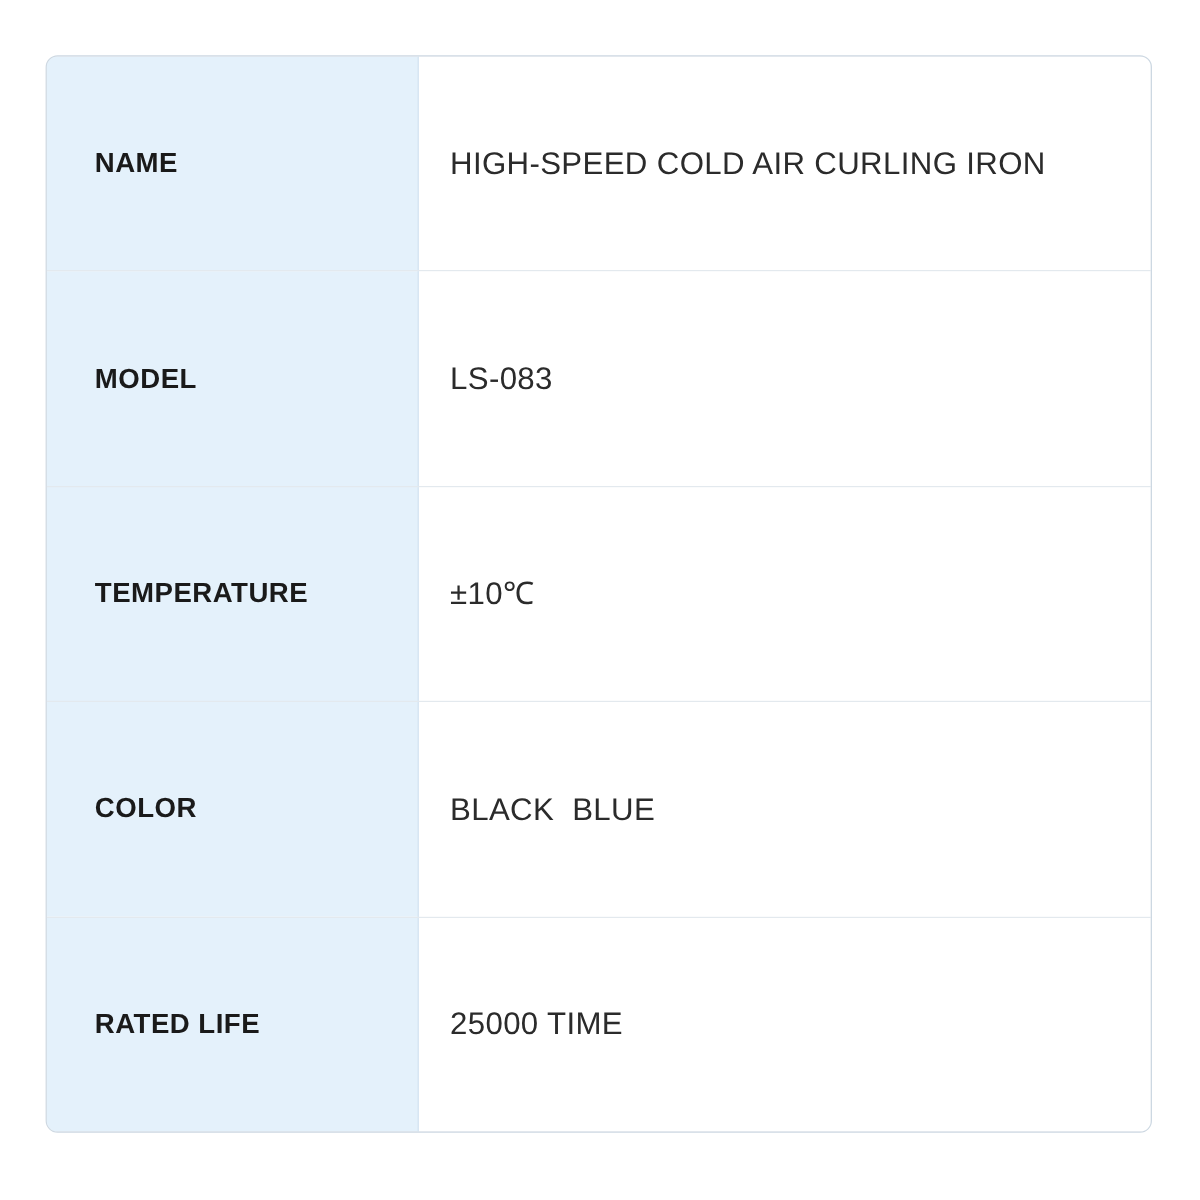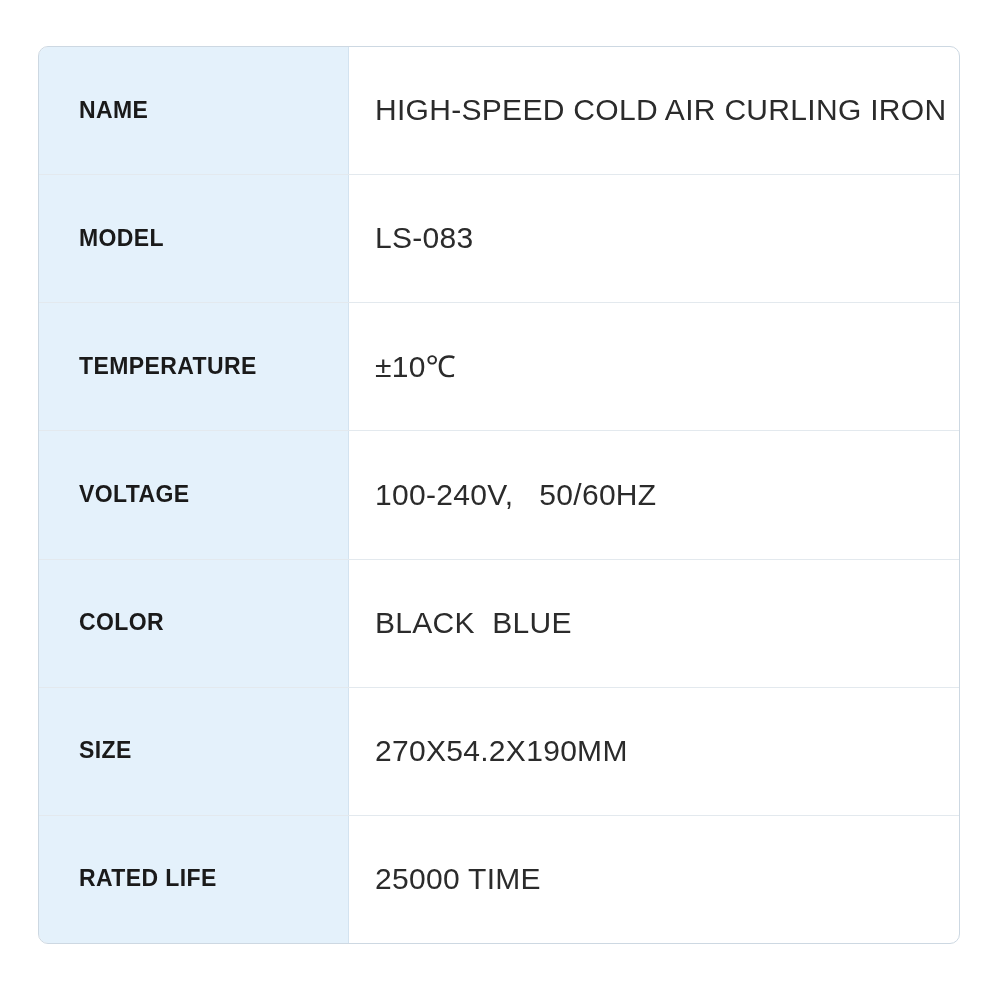--- a/index.html
+++ b/index.html
@@ -53,21 +53,21 @@
     font-weight: bold;
     letter-spacing: 0.4px;
     padding: 10px 14px 10px 40px;
     border-right: 1px solid #d3e3f0;
     line-height: 1.3;
   }
 
   td.value-cell {
     background: #ffffff;
     color: #2b2b2b;
-    font-size: 30px;
+    font-size: 26px;
     font-weight: normal;
     letter-spacing: 0.3px;
     padding: 10px 16px 10px 26px;
     line-height: 1.35;
   }
 
   .value-line {
     display: block;
     white-space: pre;
   }
@@ -106,40 +106,28 @@
       </tr>
 
       <tr>
         <td class="label-cell">TEMPERATURE</td>
         <td class="value-cell">
           <span class="value-line">±10℃</span>
         </td>
       </tr>
 
 
-      <tr>
-        <td class="label-cell">VOLTAGE</td>
-        <td class="value-cell">
-          <span class="value-line">100-240V,   50/60HZ</span>
-        </td>
-      </tr>
 
       <tr>
         <td class="label-cell">COLOR</td>
         <td class="value-cell">
           <span class="value-line">BLACK  BLUE</span>
         </td>
       </tr>
 
-      <tr>
-        <td class="label-cell">SIZE</td>
-        <td class="value-cell">
-          <span class="value-line">270X54.2X190MM</span>
-        </td>
-      </tr>
 
 
 
       <tr>
         <td class="label-cell">RATED LIFE</td>
         <td class="value-cell">
           <span class="value-line">25000 TIME</span>
         </td>
       </tr>
 

